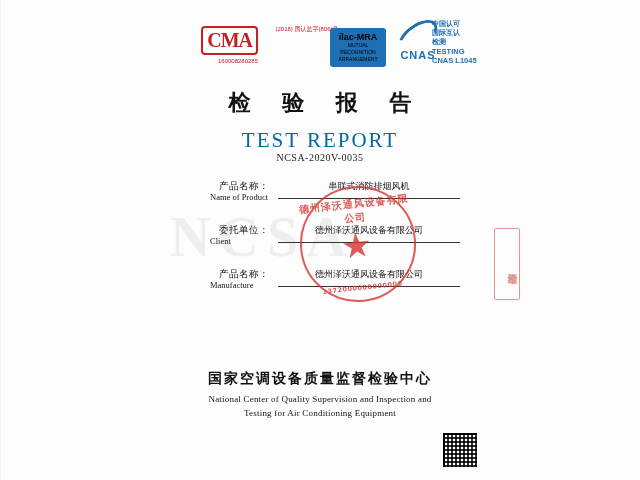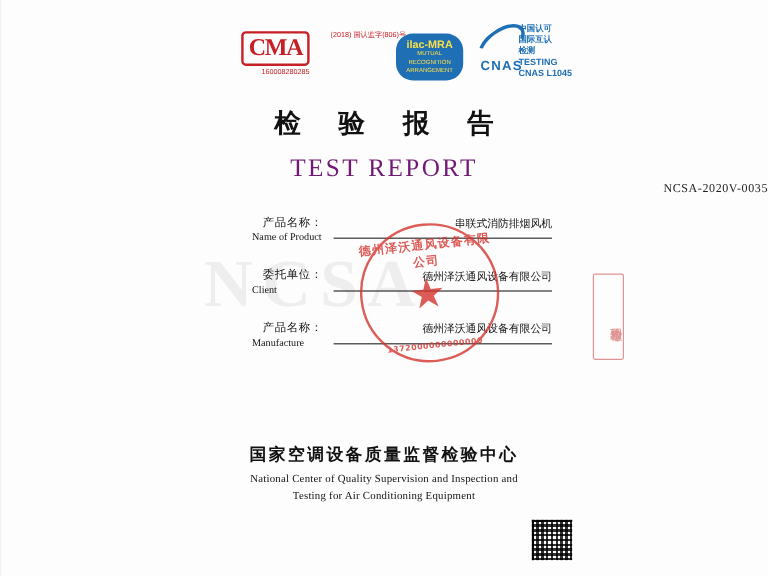--- a/index.html
+++ b/index.html
@@ -92,22 +92,22 @@
     font-size: 6px;
     color: #c62026;
     margin-top: 3px;
     font-family: "Liberation Sans", sans-serif;
   }
 
   
   .logo-ilac { left: 330px; top: 20px; width: 56px; }
   .ilac-box {
     background: #1f6fb5;
-    color: #fde047;
-    border-radius: 14px;
+    color: #000000;
+    border-radius: 3px;
     padding: 4px 3px 4px 3px;
     font-family: "Liberation Sans", sans-serif;
   }
   .ilac-t1 { font-size: 9px; font-weight: bold; line-height: 10px; letter-spacing: 0px;}
   .ilac-t2 { font-size: 5px; line-height: 7px; }
 
   
   .logo-cnas { left: 388px; top: 16px; width: 60px; }
   .cnas-swoosh {
     width: 44px; height: 24px;
@@ -153,27 +153,27 @@
     color: #111;
   }
   .title-en {
     position: absolute;
     left: 0; right: 0;
     top: 128px;
     text-align: center;
     font-family: "Liberation Serif", serif;
     font-size: 21px;
     letter-spacing: 2px;
-    color: #701a75;
+    color: #0369a1;
   }
   .report-no {
     position: absolute;
     left: 0; right: 0;
     top: 152px;
-    text-align: right;
+    text-align: center;
     font-family: "Liberation Serif", serif;
     font-size: 10px;
     letter-spacing: 0.5px;
     color: #222;
   }
 
   
   .fields {
     position: absolute;
     left: 210px;
@@ -203,21 +203,21 @@
     font-size: 8.5px;
     line-height: 11px;
     color: #111;
   }
   .field-value {
     position: absolute;
     left: 68px;
     right: 0;
     top: 0;
     height: 16px;
-    text-align: right;
+    text-align: center;
     font-family: "DejaVu Sans", sans-serif;
     font-size: 9px;
     color: #111;
     border-bottom: 1px solid #333;
     padding-bottom: 2px;
   }
 
   
   .footer {
     position: absolute;

